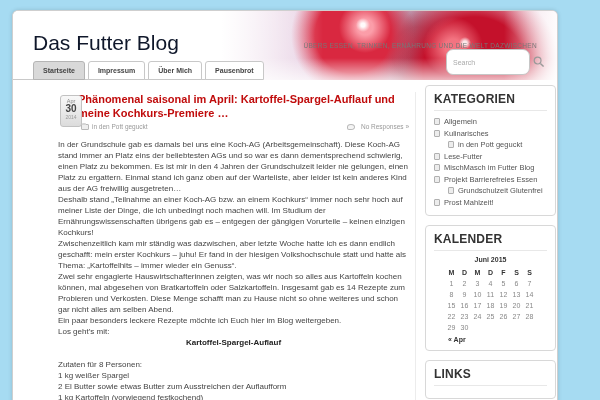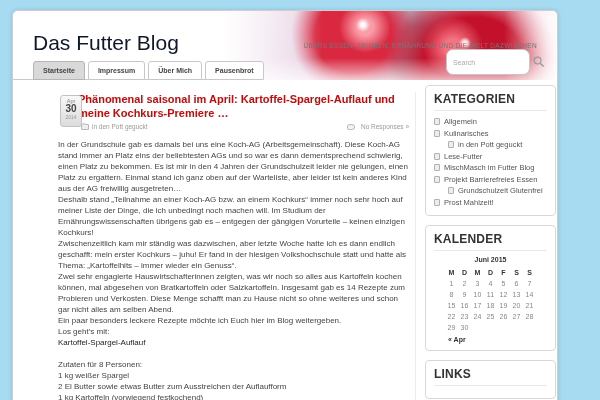--- a/index.html
+++ b/index.html
@@ -69,21 +69,21 @@
   .date-badge .y { font-size:5px; color:#999; }
   .post-head { margin-left:20px; }
   .post-title { font-size:11px; font-weight:bold; color:#c00c0c; line-height:14px; cursor:pointer; }
   .post-meta { display:flex; align-items:center; margin-top:3px; margin-left:3px; font-size:6.5px; color:#999; }
   .post-meta .right { margin-left:auto; display:flex; align-items:center; gap:3px; }
   .micon { display:inline-block; width:8px; height:6px; border:1px solid #b9b9b9; background:#eee; border-radius:1px; margin-right:3px; position:relative; }
   .micon.folder:before { content:""; position:absolute; left:0; top:-2px; width:4px; height:2px; background:#d5d5d5; border-radius:1px 1px 0 0; }
   .micon.bubble { border-radius:50% 50% 50% 2px; background:#f4f4f4; }
   .post-body { margin-top:9px; font-size:8px; line-height:11px; color:#444; }
   .post-body p { margin:0; }
-  .recipe-title { font-weight:normal; color:#222; }
+  .recipe-title { font-weight:bold; color:#222;text-align:center; }
   .ingredients { margin-top:11px; }
   
   .sidebar { position:absolute; left:412px; top:5px; width:131px; }
   .widget {
     background:#fff; border:1px solid #d8d8d8; border-radius:4px;
     padding:6px 8px 7px 8px; margin-bottom:9px;
   }
   .widget-title {
     font-size:12px; font-weight:bold; color:#333; letter-spacing:.2px;
     padding-bottom:4px; border-bottom:1px solid #e8e8e8; margin-bottom:5px;

